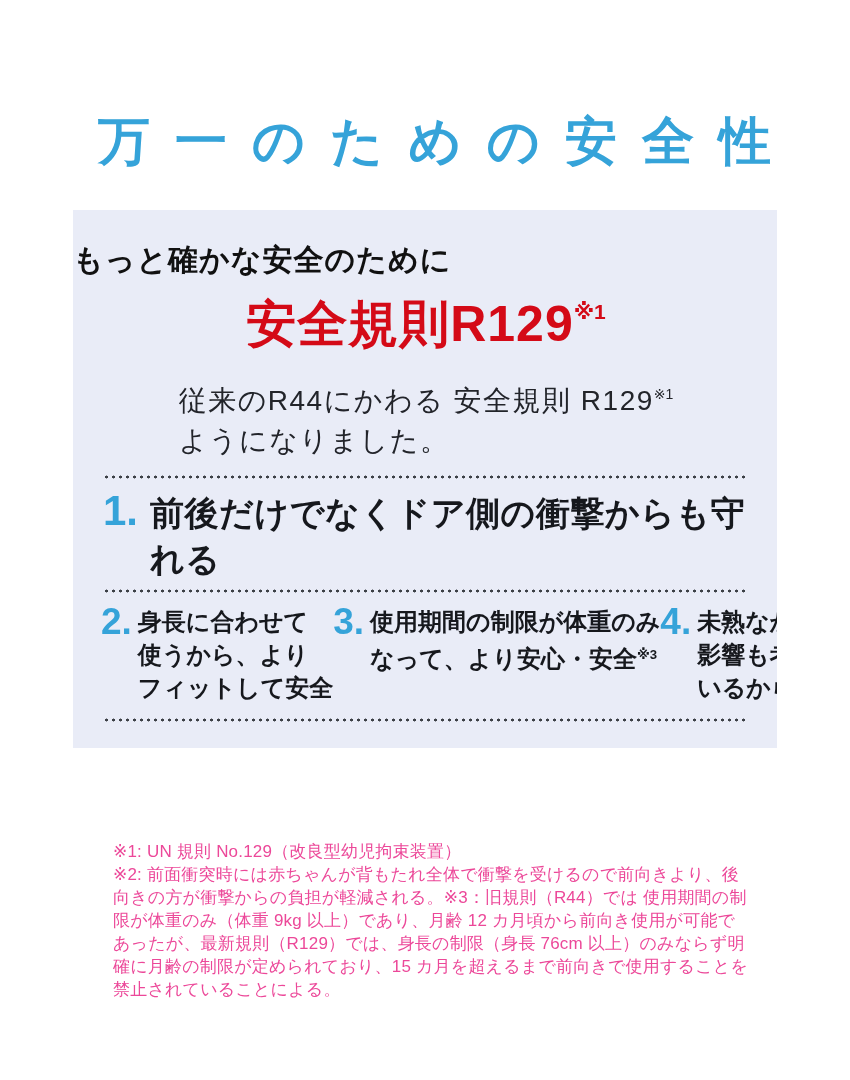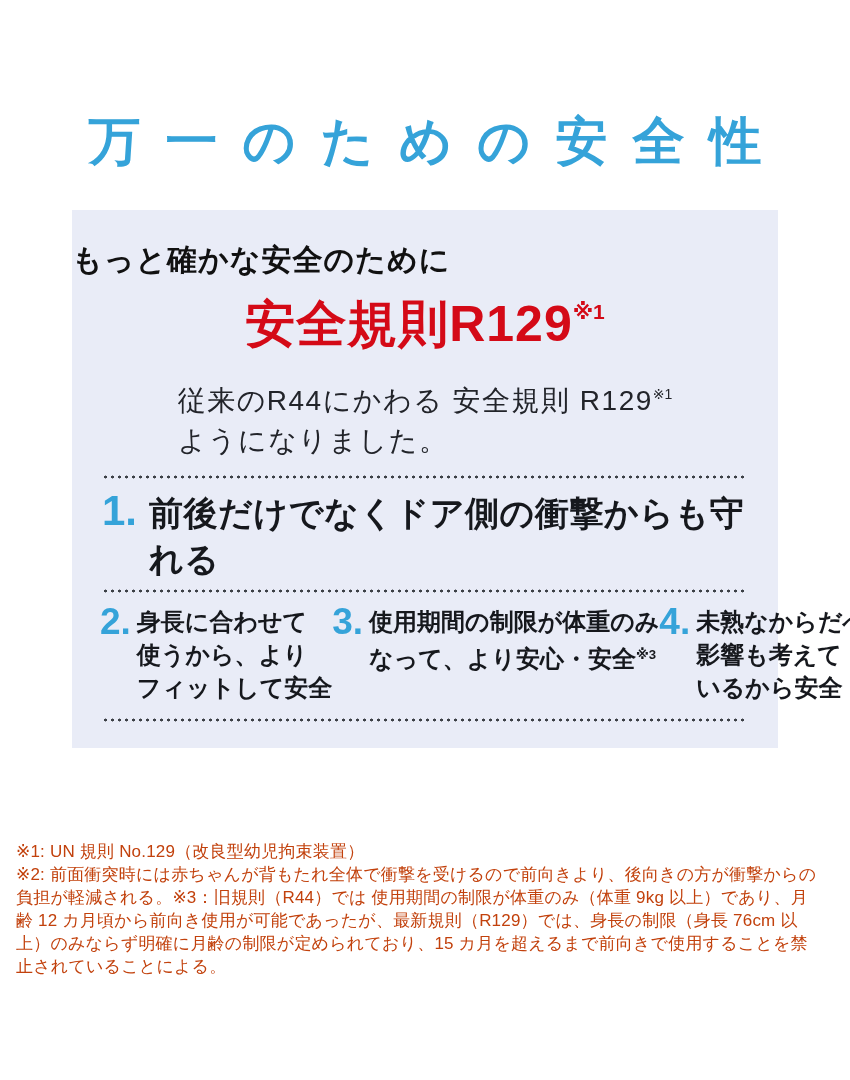--- a/index.html
+++ b/index.html
@@ -1,19 +1,19 @@
 <!DOCTYPE html>
 <html><head>
 <meta charset="utf-8">
 <style>
   * { margin: 0; padding: 0; box-sizing: border-box; }
   html, body { background: #ffffff; }
   .page {
     position: relative;
-    width: 850px;
+    width: 704px;
     height: 1080px;
     margin: 0 auto;
     background: #ffffff;
     overflow: hidden;
     font-family: "Liberation Sans", "DejaVu Sans", sans-serif;
     color: #111111;
   }
   
   .main-title {
     padding-top: 112px;
@@ -117,24 +117,24 @@
     font-size: 24px;
     line-height: 33px;
     font-weight: bold;
     color: #16181d;
     letter-spacing: 0px;
     white-space: nowrap;
   }
   .point-lines .sup { font-size: 55%; vertical-align: 8px; }
   
   .footnotes {
-    margin: 92px 28px 0 16px;
+    margin: 92px 28px 0 40px;
     font-size: 17px;
     line-height: 23px;
-    color: #c2410c;
+    color: #ec4899;
     letter-spacing: 0.2px;
   }
   .footnotes .note { margin: 0; }
 </style>
 </head>
 <body>
 
 <div class="page">
 
   <h1 class="main-title">万一のための安全性</h1>

